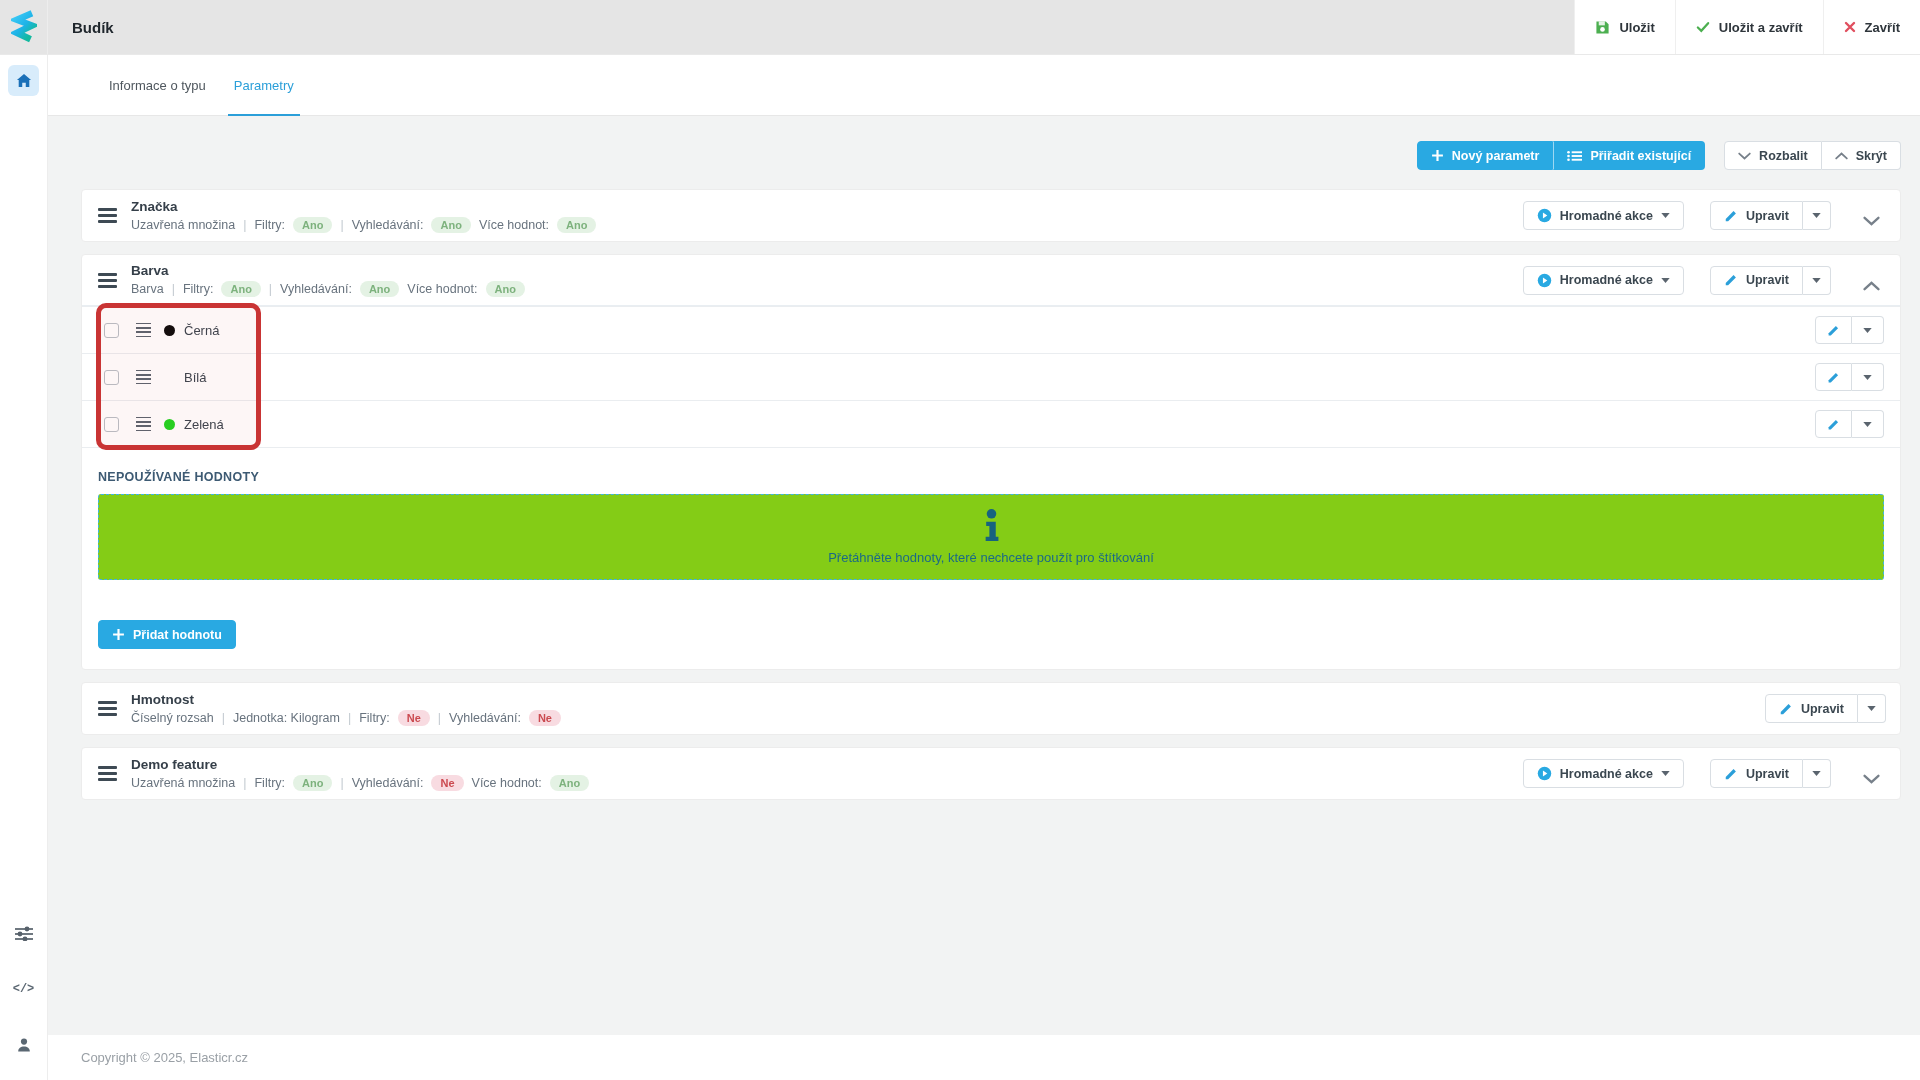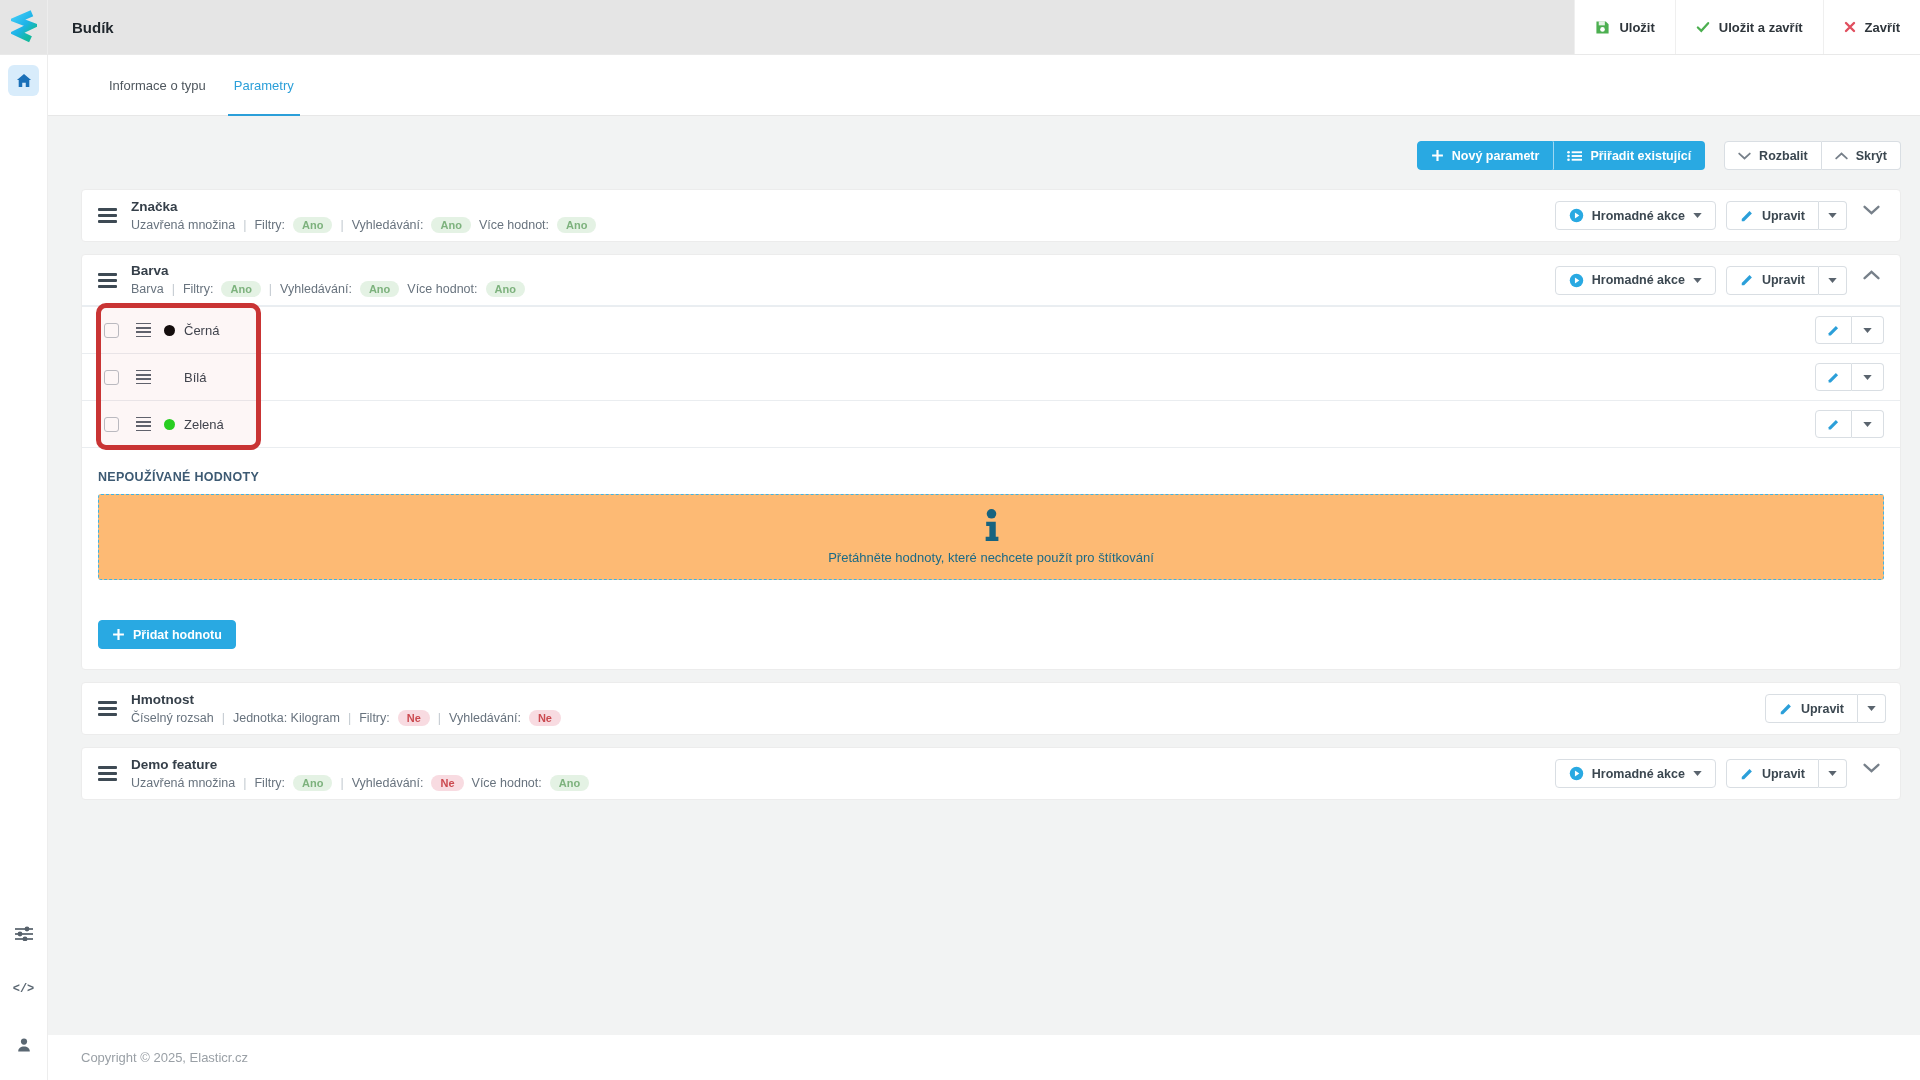--- a/index.html
+++ b/index.html
@@ -59,21 +59,21 @@
   .card-head { display:flex; align-items:center; min-height:51px; padding:7px 14px 7px 16px; }
   .drag-card { display:flex; flex-direction:column; gap:3px; margin-right:14px; cursor:grab; }
   .drag-card i { display:block; width:19px; height:3px; background:#3e4a54; border-radius:1px; }
   .p-title { font-size:13.5px; font-weight:bold; color:#353f49; }
   .p-meta { margin-top:3px; font-size:12.5px; color:#68737e; display:flex; align-items:center;
     gap:8px; flex-wrap:nowrap; }
   .meta-sep { color:#c3cad0; }
   .badge { font-size:11px; font-weight:bold; padding:2px 9px; border-radius:10px; }
   .badge-yes { background:#e4f2e4; color:#7db27d; }
   .badge-no  { background:#f8dbe1; color:#cb4a50; }
-  .head-actions { margin-left:auto; display:flex; align-items:flex-start; gap:10px; }
+  .head-actions { margin-left:auto; display:flex; align-items:flex-end; gap:26px; }
   .split { display:inline-flex; }
   .split .btn { border-radius:0; }
   .split .btn:first-child { border-top-left-radius:4px; border-bottom-left-radius:4px; }
   .split .btn:last-child { border-top-right-radius:4px; border-bottom-right-radius:4px; border-left:none; }
   .caret-btn { padding:0 9px; }
   .chev-btn { background:none; border:none; cursor:pointer; padding:4px 6px; display:flex; align-items:center; }
 
   
   .card-expanded .card-head { border-bottom:1px solid #e9eef2; }
   .sect-row { display:flex; align-items:center; padding:9px 18px 9px 22px; min-height:46px; }
@@ -89,21 +89,21 @@
     padding:0 16px 0 22px; }
   .values-wrap { border-bottom:1px solid #eaedf0; }
   .drag-row { display:flex; flex-direction:column; gap:2.5px; margin-left:17px; cursor:grab; }
   .drag-row i { display:block; width:15px; height:1.8px; background:#5a646e; }
   .dot { width:11px; height:11px; border-radius:50%; margin-left:13px; flex:0 0 auto; }
   .v-label { font-size:13px; color:#39434d; margin-left:9px; }
   .v-actions { margin-left:auto; display:flex; }
   .btn-sm { height:28px; padding:0 11px; }
   .unused-sect { padding:22px 16px 20px 16px; }
   .unused-title { font-size:12.5px; font-weight:bold; color:#3d5a73; letter-spacing:.3px; }
-  .dropzone { margin-top:10px; height:86px; background:#fdba74; border:1px dashed #3fb3e6;
+  .dropzone { margin-top:10px; height:86px; background:#84cc16; border:1px dashed #3fb3e6;
     border-radius:3px; display:flex; flex-direction:column; align-items:center;
     justify-content:center; gap:7px; }
   .dz-text { font-size:13px; color:#1b6a86; }
   .addvalue-row { display:flex; justify-content:flex-start; margin-top:40px; }
 
   
   .page-footer { height:45px; background:#fff; display:flex; align-items:center;
     padding-left:33px; font-size:13px; color:#9aa0a6; }
 
   .ico { display:inline-flex; align-items:center; }

